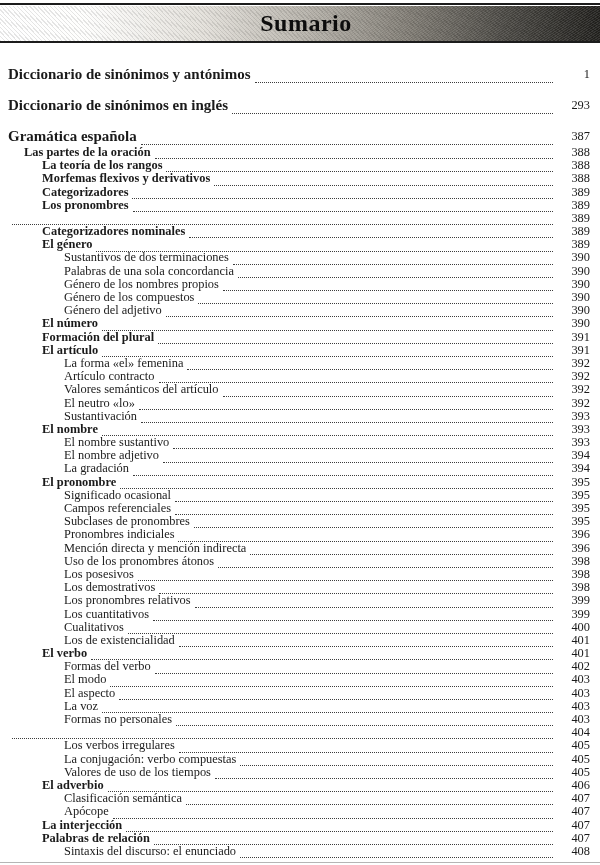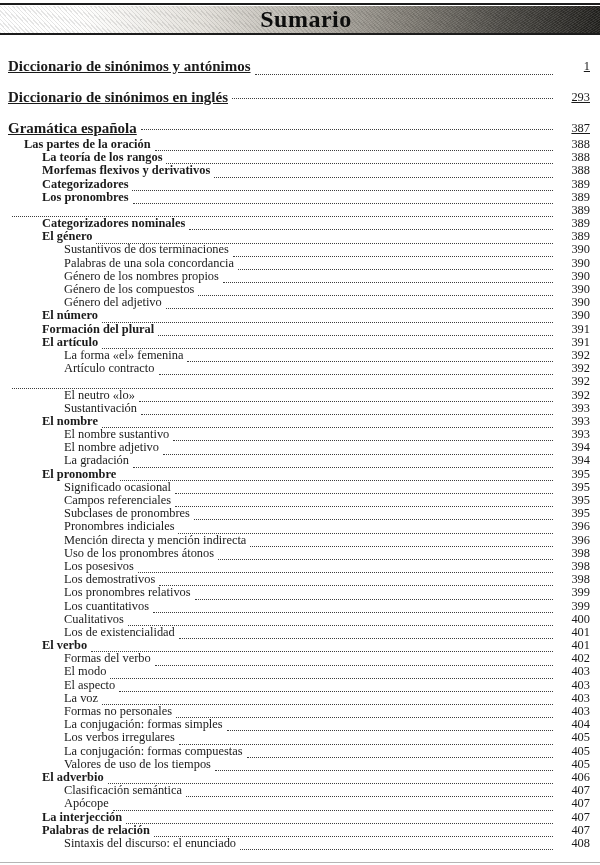--- a/index.html
+++ b/index.html
@@ -13,21 +13,21 @@
   }
   .page {
     position: absolute; inset: 0;
     display: flex; flex-direction: column;
   }
   .rule-top {
     margin-top: 3px;
     height: 2px; background: #1c1c1c;
   }
   .banner {
-    height: 27px;
+    height: 35px;
     margin-top: 1px;
     display: flex; align-items: center; justify-content: center;
     background:
       repeating-linear-gradient(47deg, rgba(0,0,0,0.10) 0 1px, rgba(0,0,0,0) 1px 3px),
       repeating-linear-gradient(-33deg, rgba(255,255,255,0.10) 0 1px, rgba(255,255,255,0) 1px 2px),
       linear-gradient(90deg, #ffffff 0%, #fefefd 14%, #e3e0da 34%, #b3afa7 52%, #807c74 68%, #4b4944 84%, #21201d 100%);
   }
   .banner-title {
     font-size: 24px; font-weight: bold; color: #0d0d0d;
     letter-spacing: 0.5px;
@@ -57,25 +57,25 @@
     min-width: 10px;
   }
   .row .pagenum {
     flex: 0 0 34px;
     text-align: right;
     font-size: 12.4px;
     font-weight: normal;
   }
   .row.lvl0 {
     height: 19px; line-height: 19px;
-    font-size: 15px; font-weight: bold; text-decoration: underline;
+    font-size: 15px; font-weight: bold;
   }
   .row.lvl0 .leader { margin-bottom: 1px; }
   .row.lvl1 { font-weight: bold; }
-  .row.gap { margin-top: 12px; align-items: center; }
+  .row.gap { margin-top: 12px; }
   .lvl0 .label { padding-left: 0px; }
   .lvl1 .label { padding-left: 16px; margin-top: 24px; }
   .lvl2 .label { padding-left: 34px; font-weight: bold; }
   .lvl3 .label { padding-left: 56px; }
   .bottom-edge {
     position: absolute; left: 0; right: 0; bottom: 2px;
     height: 1px; background: #b5b5b5;
   }
 </style>
 </head>
@@ -186,20 +186,21 @@
     <span class="label">La forma «el» femenina</span>
     <span class="leader"></span>
     <span class="pagenum">392</span>
   </div>
       <div class="row lvl3">
     <span class="label">Artículo contracto</span>
     <span class="leader"></span>
     <span class="pagenum">392</span>
   </div>
       <div class="row lvl3">
+    <span class="label">Valores semánticos del artículo</span>
     <span class="leader"></span>
     <span class="pagenum">392</span>
   </div>
       <div class="row lvl3">
     <span class="label">El neutro «lo»</span>
     <span class="leader"></span>
     <span class="pagenum">392</span>
   </div>
       <div class="row lvl3">
     <span class="label">Sustantivación</span>
@@ -315,31 +316,30 @@
     <span class="label">La voz</span>
     <span class="leader"></span>
     <span class="pagenum">403</span>
   </div>
       <div class="row lvl3">
     <span class="label">Formas no personales</span>
     <span class="leader"></span>
     <span class="pagenum">403</span>
   </div>
       <div class="row lvl3">
-    <span class="label">La conjugación: formas simples</span>
     <span class="leader"></span>
     <span class="pagenum">404</span>
   </div>
       <div class="row lvl3">
     <span class="label">Los verbos irregulares</span>
     <span class="leader"></span>
     <span class="pagenum">405</span>
   </div>
       <div class="row lvl3">
-    <span class="label">La conjugación: formas compuestas</span>
+    <span class="label">La conjugación: verbo compuestas</span>
     <span class="leader"></span>
     <span class="pagenum">405</span>
   </div>
       <div class="row lvl3">
     <span class="label">Valores de uso de los tiempos</span>
     <span class="leader"></span>
     <span class="pagenum">405</span>
   </div>
       <div class="row lvl2">
     <span class="label">El adverbio</span>

